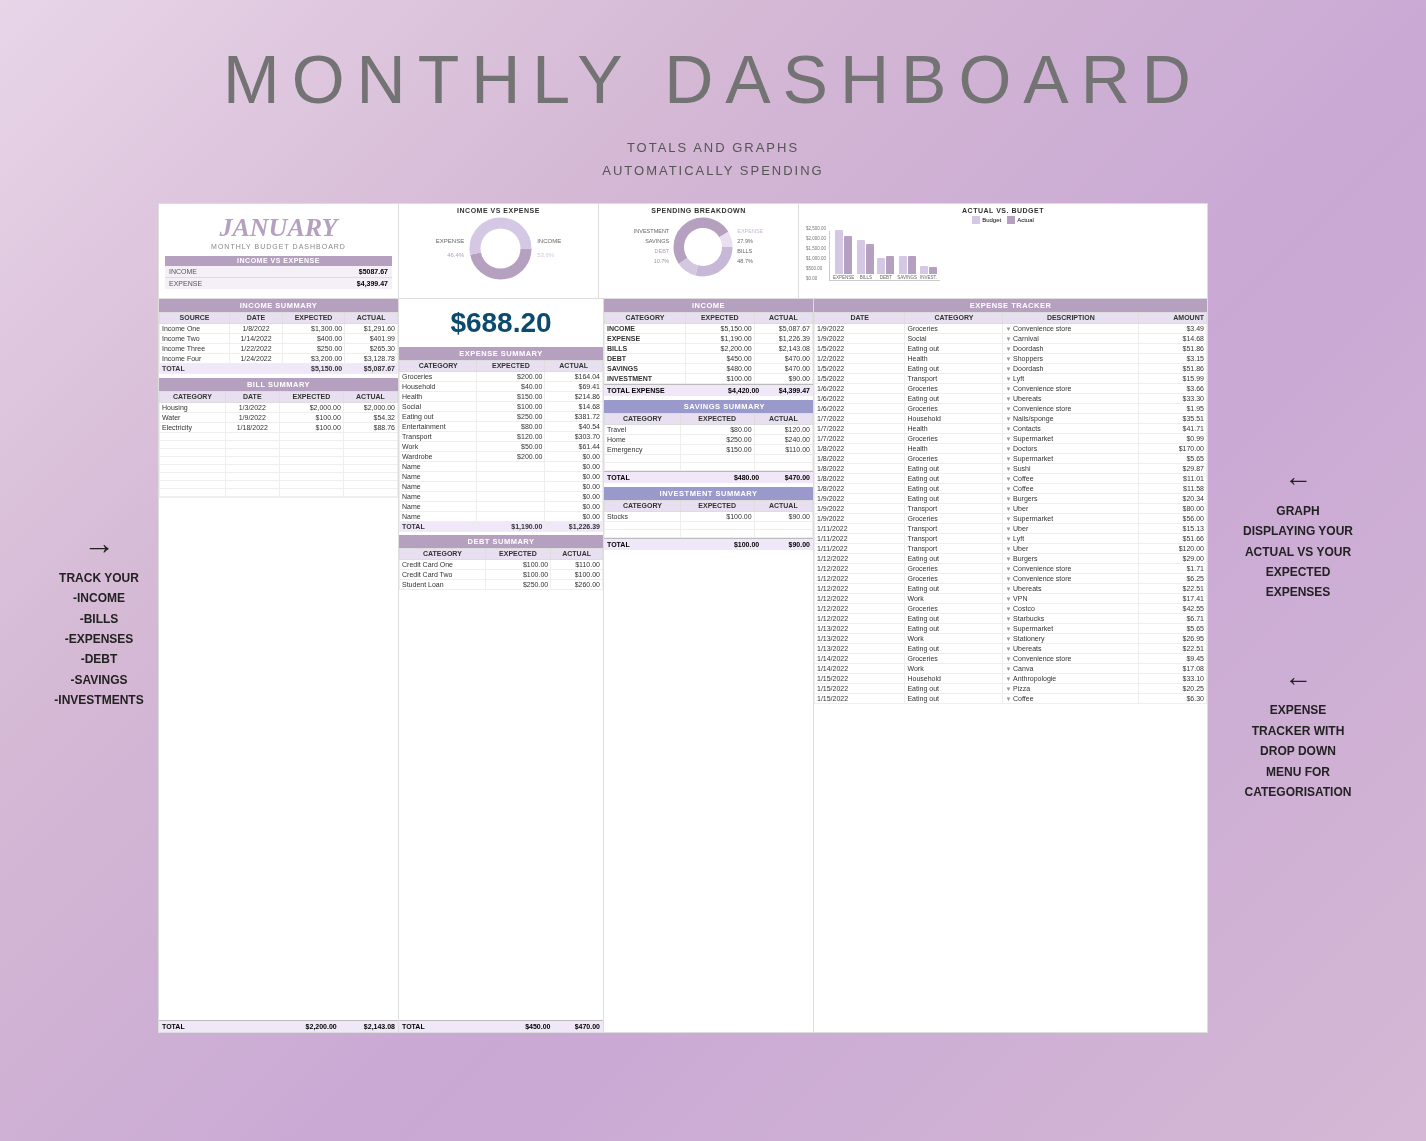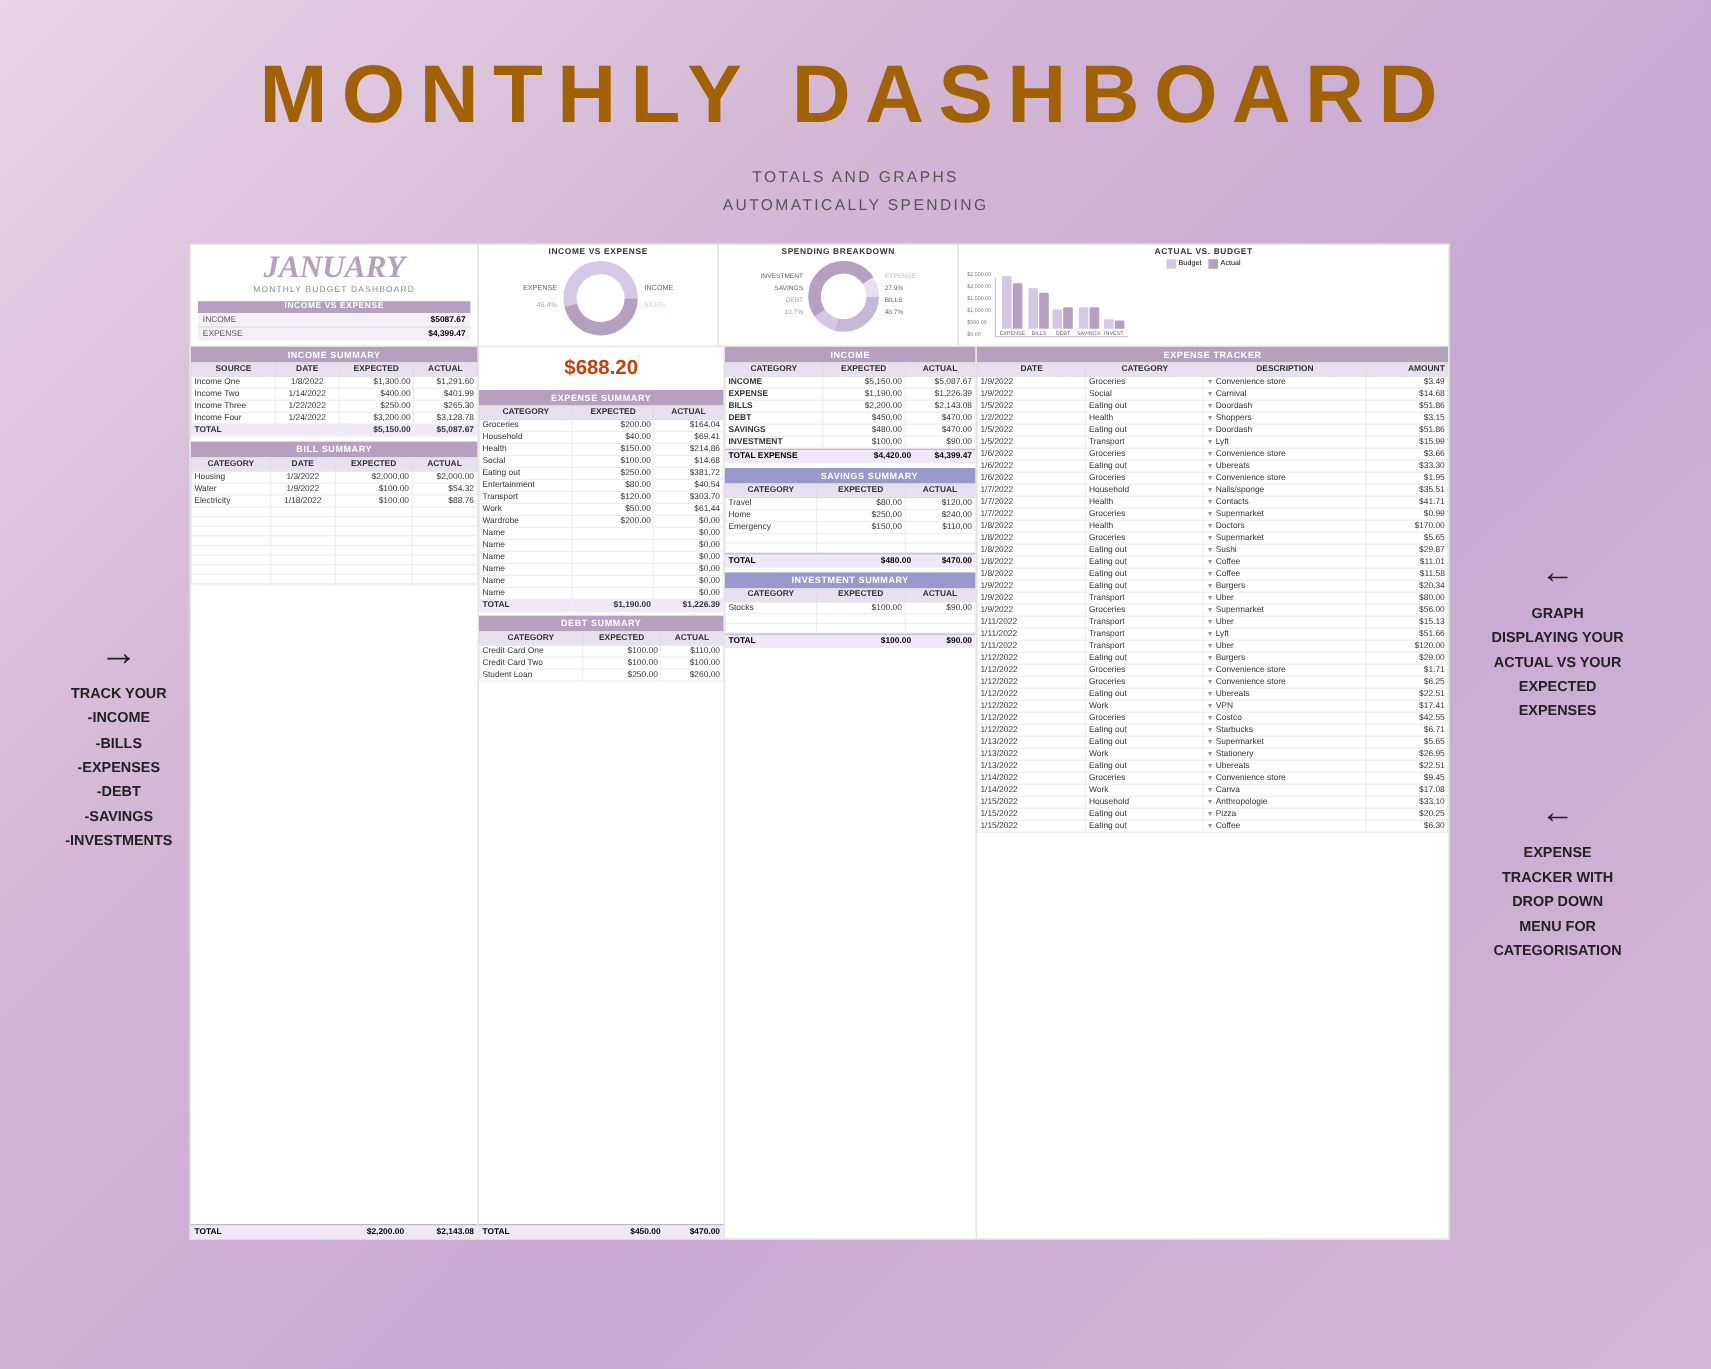--- a/index.html
+++ b/index.html
@@ -8,23 +8,23 @@
       height: 1141px;
       background: linear-gradient(135deg, #e8d5e8 0%, #d4b8d4 30%, #c9a8d4 60%, #d4b8d4 100%);
       font-family: Arial, sans-serif;
       overflow: hidden;
       display: flex;
       flex-direction: column;
       align-items: center;
     }
     .main-title {
       font-size: 68px;
-      font-weight: 700;
+      font-weight: 400;
       letter-spacing: 12px;
-      color: #a16207;
+      color: #737373;
       margin-top: 40px;
       font-family: 'Arial Black', sans-serif;
       text-transform: uppercase;
     }
     .subtitle {
       text-align: center;
       color: #555;
       font-size: 13px;
       letter-spacing: 2px;
       margin-top: 18px;
@@ -93,23 +93,23 @@
       white-space: nowrap;
     }
     td.right { text-align: right; }
     td.center { text-align: center; }
     tr.total-row td {
       font-weight: bold;
       background: #f0e8f8;
       border-top: 1px solid #bbb;
     }
     .big-number {
-      font-size: 17px;
+      font-size: 28px;
       font-weight: bold;
-      color: #c2410c;
+      color: #0c4a6e;
       text-align: center;
       padding: 8px 20px;
     }
     
     .tracker-table th:nth-child(4),
     .tracker-table td:nth-child(4) {
       text-align: right;
     }
     .empty-row td { height: 8px; }
   </style>
@@ -133,21 +133,21 @@
       <span>-BILLS</span><br>
       <span>-EXPENSES</span><br>
       <span>-DEBT</span><br>
       <span>-SAVINGS</span><br>
       <span>-INVESTMENTS</span>
     </div>
   </div>
 
   <div class="spreadsheet">
 
-    <div style="display:flex; border-bottom:1px solid #ddd; height:85px;">
+    <div style="display:flex; border-bottom:1px solid #ddd; height:95px;">
 
       <div style="width:240px; border-right:1px solid #ddd; display:flex; flex-direction:column; align-items:center; justify-content:center; padding:6px;">
         <div class="january-title">JANUARY</div>
         <div class="jan-subtitle">MONTHLY BUDGET DASHBOARD</div>
         <div style="margin-top:6px; width:100%;">
           <div style="background:#b5a0c0; color:white; text-align:center; font-size:7px; font-weight:bold; padding:1.5px; letter-spacing:0.5px;">INCOME VS EXPENSE</div>
           <div style="display:flex; justify-content:space-between; background:#f5f0f8; padding:2px 4px;">
             <span style="font-size:7px; color:#555;">INCOME</span>
             <span style="font-size:7px; font-weight:bold;">$5087.67</span>
           </div>

